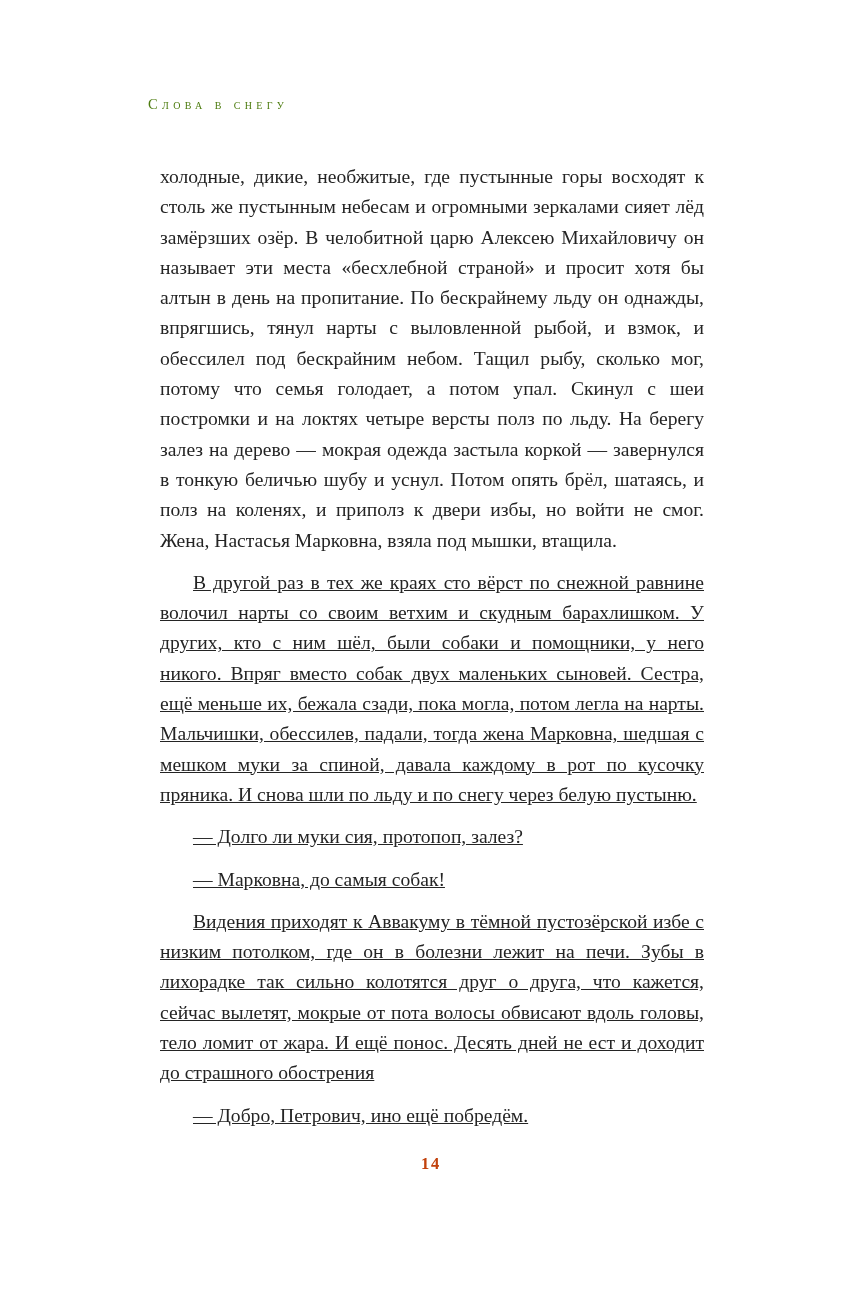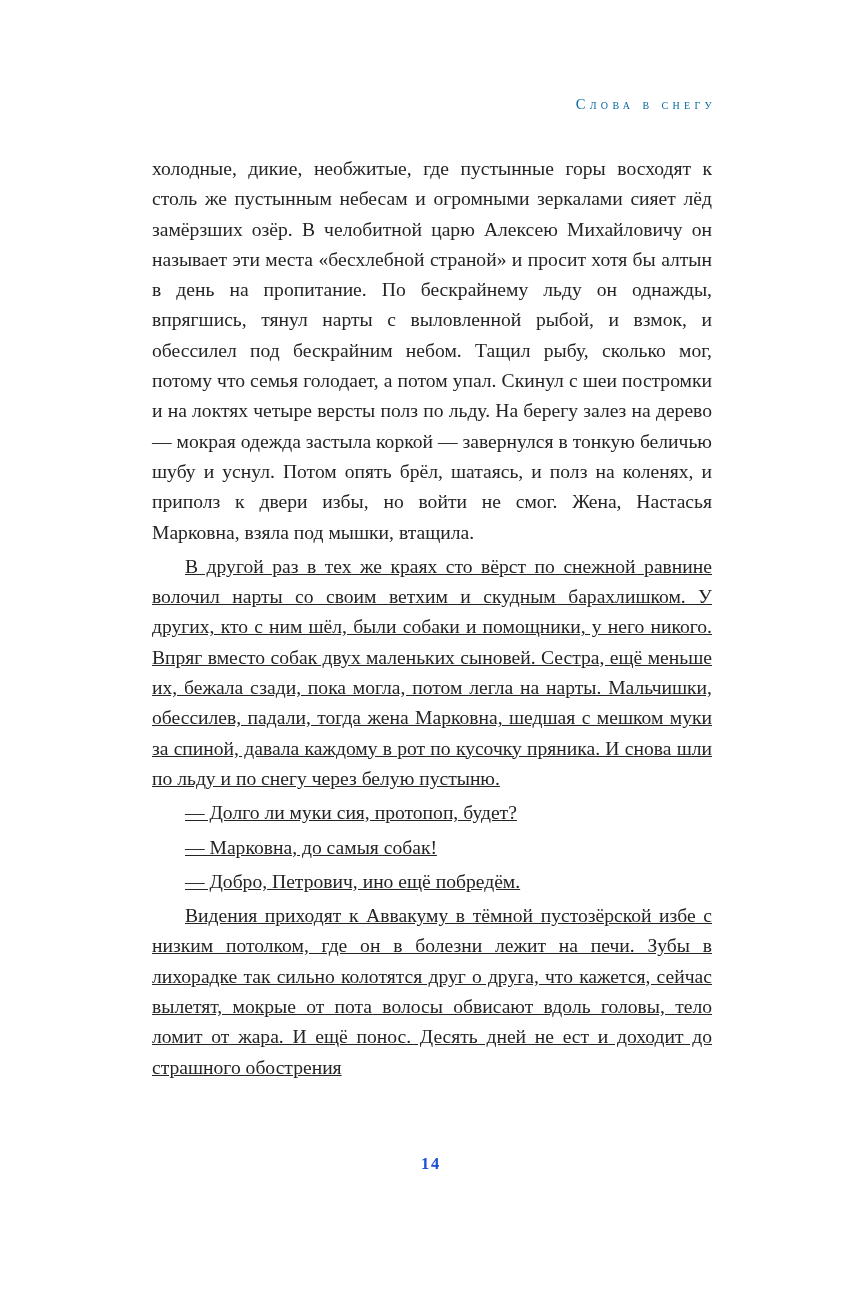--- a/index.html
+++ b/index.html
@@ -15,69 +15,69 @@
       background: #ffffff;
       font-family: "Liberation Serif", "DejaVu Serif", serif;
       color: #242424;
       overflow: hidden;
     }
     .running-header {
       position: absolute;
       top: 96px;
       left: 148px;
       width: 568px;
-      text-align: right;
+      text-align: left;
       font-size: 14.5px;
       letter-spacing: 0.30em;
       font-variant: small-caps;
-      color: #0369a1;
+      color: #4d7c0f;
       white-space: nowrap;
     }
     .body-text {
       position: absolute;
       top: 150px;
       left: 148px;
       width: 568px;
       font-size: 19.6px;
       line-height: 30.3px;
       text-align: justify;
       hyphens: auto;
       -webkit-hyphens: auto;
     }
     .body-text p {
-      margin: 4px;
+      margin: 12px;
       padding: 0;
     }
     .body-text p.indent {
       text-indent: 33px;
       text-decoration: underline;
     }
     .page-number {
       position: absolute;
       top: 1154px;
       left: 0;
       width: 862px;
       text-align: center;
       font-size: 16.5px;
       font-weight: bold;
       letter-spacing: 0.10em;
-      color: #1d4ed8;
+      color: #c2410c;
     }
   </style>
 </head>
 <body>
 
 <div class="page">
 
   <div class="running-header">Слова в снегу</div>
 
   <main class="body-text">
       <p>холодные, дикие, необжитые, где пустынные горы восходят к столь же пустынным небесам и огромными зеркалами сияет лёд замёрзших озёр. В челобитной царю Алексею Михайловичу он называет эти места «бесхлебной страной» и просит хотя бы алтын в день на пропитание. По бескрайнему льду он однажды, впрягшись, тянул нарты с выловленной рыбой, и взмок, и обессилел под бескрайним небом. Тащил рыбу, сколько мог, потому что семья голодает, а потом упал. Скинул с шеи постромки и на локтях четыре версты полз по льду. На берегу залез на дерево — мокрая одежда застыла коркой — завернулся в тонкую беличью шубу и уснул. Потом опять брёл, шатаясь, и полз на коленях, и приполз к двери избы, но войти не смог. Жена, Настасья Марковна, взяла под мышки, втащила.</p>
       <p class="indent">В другой раз в тех же краях сто вёрст по снежной равнине волочил нарты со своим ветхим и скудным барахлишком. У других, кто с ним шёл, были собаки и помощники, у него никого. Впряг вместо собак двух маленьких сыновей. Сестра, ещё меньше их, бежала сзади, пока могла, потом легла на нарты. Мальчишки, обессилев, падали, тогда жена Марковна, шедшая с мешком муки за спиной, давала каждому в рот по кусочку пряника. И снова шли по льду и по снегу через белую пустыню.</p>
-      <p class="indent">— Долго ли муки сия, протопоп, будет?</p>
+      <p class="indent">— Долго ли муки сия, протопоп, залез?</p>
       <p class="indent">— Марковна, до самыя собак!</p>
+      <p class="indent">Видения приходят к Аввакуму в тёмной пустозёрской избе с низким потолком, где он в болезни лежит на печи. Зубы в лихорадке так сильно колотятся друг о друга, что кажется, сейчас вылетят, мокрые от пота волосы обвисают вдоль головы, тело ломит от жара. И ещё понос. Десять дней не ест и доходит до страшного обострения</p>
       <p class="indent">— Добро, Петрович, ино ещё побредём.</p>
-      <p class="indent">Видения приходят к Аввакуму в тёмной пустозёрской избе с низким потолком, где он в болезни лежит на печи. Зубы в лихорадке так сильно колотятся друг о друга, что кажется, сейчас вылетят, мокрые от пота волосы обвисают вдоль головы, тело ломит от жара. И ещё понос. Десять дней не ест и доходит до страшного обострения</p>
     </main>
 
   <div class="page-number">14</div>
 
 </div>
 
 </body></html>

